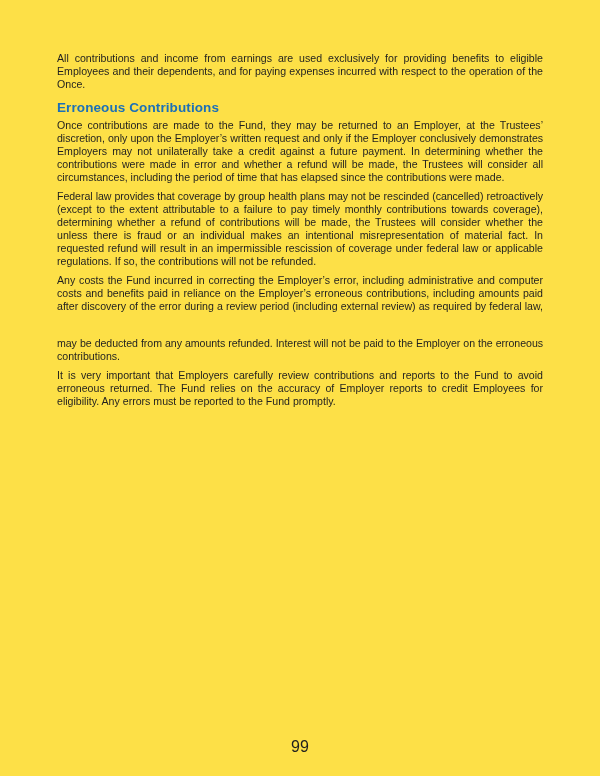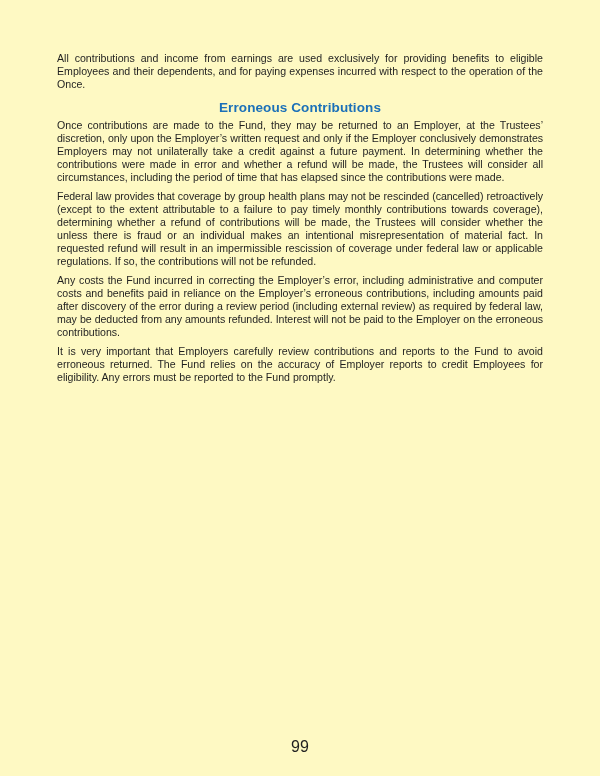--- a/index.html
+++ b/index.html
@@ -4,21 +4,21 @@
 <style>
   html, body {
     margin: 0;
     padding: 0;
     background: #ffffff;
   }
   .page {
     position: relative;
     width: 600px;
     height: 776px;
-    background: #fef9c3;
+    background: #fde047;
     overflow: hidden;
     font-family: "Liberation Sans", "DejaVu Sans", sans-serif;
   }
   .doc {
     position: absolute;
     left: 57px;
     top: 52px;
     width: 486px;
     color: var(--text-color, #1f1f1f);
     font-size: 10.6px;
@@ -27,21 +27,20 @@
   .para {
     margin: 0 0 6px 0;
   }
   .heading {
     margin: 9px 0 4px 0;
     font-size: 13.5px;
     line-height: 15px;
     font-weight: bold;
     color: var(--accent-color, #1b70b8);
     letter-spacing: 0.1px;
-    text-align: center;
   }
   .line {
     white-space: nowrap;
     text-align: justify;
     text-align-last: justify;
   }
   .line.last {
     text-align-last: left;
   }
   .pagenum {
@@ -78,21 +77,21 @@
         <div class="line">(except to the extent attributable to a failure to pay timely monthly contributions towards coverage),</div>
         <div class="line">determining whether a refund of contributions will be made, the Trustees will consider whether the</div>
         <div class="line">unless there is fraud or an individual makes an intentional misrepresentation of material fact. In</div>
         <div class="line">requested refund will result in an impermissible rescission of coverage under federal law or applicable</div>
         <div class="line last">regulations. If so, the contributions will not be refunded.</div>
       </div>
       <div class="para">
         <div class="line">Any costs the Fund incurred in correcting the Employer’s error, including administrative and computer</div>
         <div class="line">costs and benefits paid in reliance on the Employer’s erroneous contributions, including amounts paid</div>
         <div class="line">after discovery of the error during a review period (including external review) as required by federal law,</div>
-        <div class="line" style="letter-spacing: -0.049802px;">may be deducted from any amounts refunded. Interest will not be paid to the Employer on the erroneous</div>
+        <div class="line" style="letter-spacing: -0.049802px; margin-top: 24px;">may be deducted from any amounts refunded. Interest will not be paid to the Employer on the erroneous</div>
         <div class="line last">contributions.</div>
       </div>
       <div class="para">
         <div class="line">It is very important that Employers carefully review contributions and reports to the Fund to avoid</div>
         <div class="line">erroneous returned. The Fund relies on the accuracy of Employer reports to credit Employees for</div>
         <div class="line last">eligibility. Any errors must be reported to the Fund promptly.</div>
       </div>
     </main>
   <footer class="pagenum">99</footer>
 </div>

